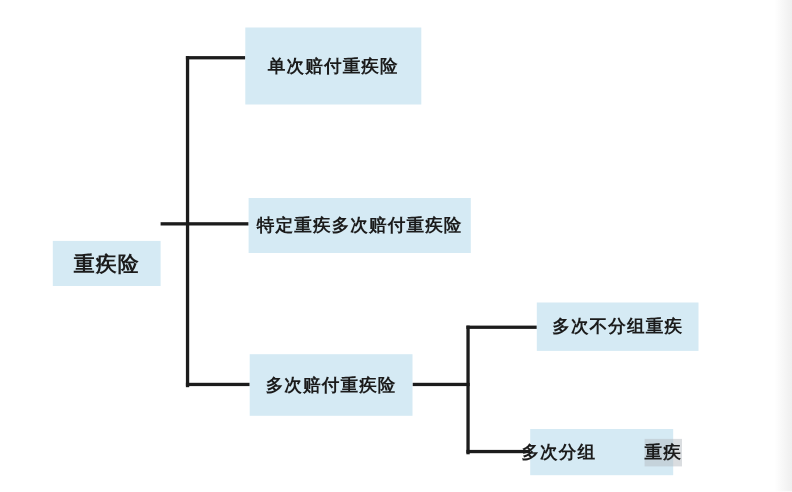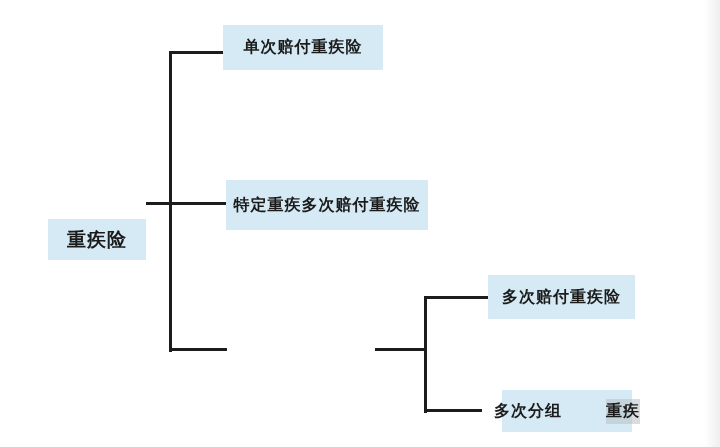--- a/index.html
+++ b/index.html
@@ -21,25 +21,25 @@
     color: var(--text-color, #1b1b1b);
     display: flex;
     align-items: center;
     justify-content: center;
     font-weight: bold;
     letter-spacing: 1px;
     white-space: nowrap;
     box-sizing: border-box;
   }
   .n-root               { left: 48px;  top: 182px; width: 98px;  height: 41px; font-size: 19px; margin-top: 37px; }
-  .n-single             { left: 223px; top: 25px;  width: 160px; height: 45px; font-size: 16px; }
+  .n-single             { left: 223px; top: 25px;  width: 160px; height: 70px; font-size: 16px; }
   .n-specific           { left: 226px; top: 180px; width: 202px; height: 50px; font-size: 16px; text-align: right; }
   .n-multi              { left: 227px; top: 322px; width: 148px; height: 56px; font-size: 16px; }
   .n-multi-ungrouped    { left: 488px; top: 275px; width: 147px; height: 44px; font-size: 16px; }
-  .n-multi-grouped      { left: 502px; top: 390px; width: 130px; height: 42px; font-size: 16px; gap: 44px; }
+  .n-multi-grouped      { left: 482px; top: 390px; width: 130px; height: 42px; font-size: 16px; gap: 44px; }
   .line {
     position: absolute;
     background: var(--line-color, #1c1c1c);
   }
   .l-trunk-v     { left: 169px; top: 51px;  width: 3px;  height: 301px; }
   .l-top-h       { left: 169px; top: 51px;  width: 54px; height: 3px; }
   .l-mid-h       { left: 146px; top: 202px; width: 80px; height: 3px; }
   .l-bot-h       { left: 169px; top: 348px; width: 58px; height: 3px; }
   .l-right-mid-h { left: 375px; top: 348px; width: 52px; height: 3px; }
   .l-right-v     { left: 424px; top: 296px; width: 3px;  height: 117px; }
@@ -78,23 +78,26 @@
   </div>
 
   <div class="node n-single">
     <span>单次赔付重疾险</span>
   </div>
 
   <div class="node n-specific">
     <span>特定重疾多次赔付重疾险</span>
   </div>
 
+  <div class="node n-multi">
+    <span>多次赔付重疾险</span>
+  </div>
 
   <div class="node n-multi-ungrouped">
-    <span>多次赔付重疾险</span>
+    <span>多次不分组重疾</span>
   </div>
 
   <div class="node n-multi-grouped">
     <span>多次分组</span>
       <span class="hl">重疾</span>
   </div>
 
   <div class="edge-fade"></div>
 
 </div>

